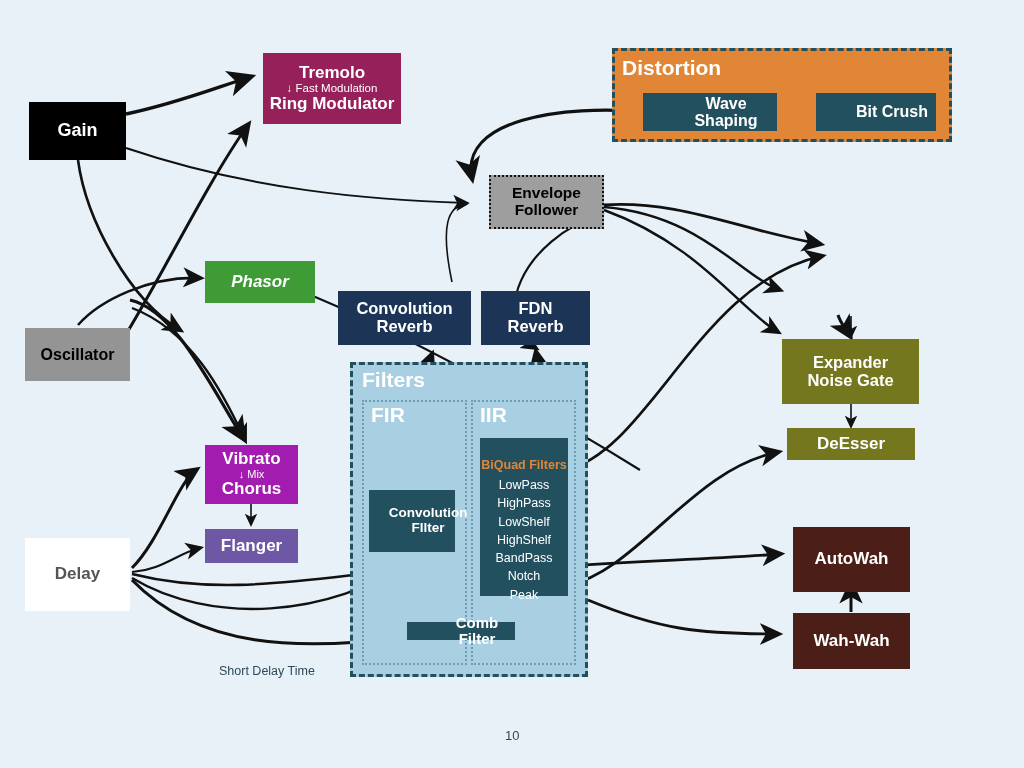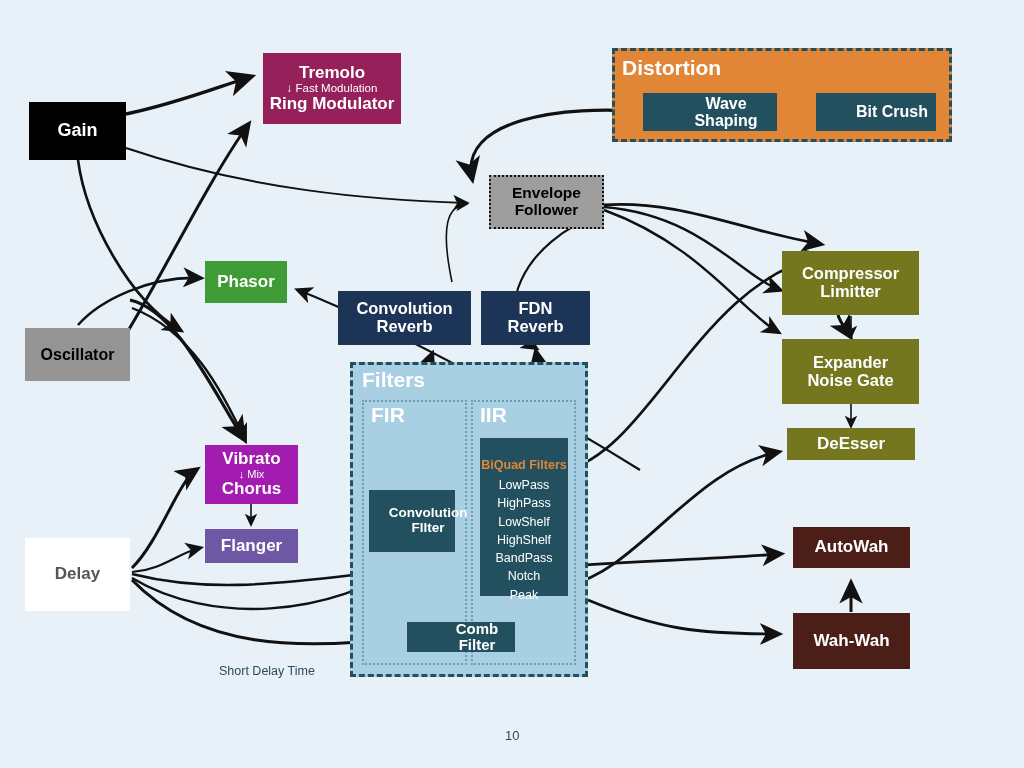--- a/index.html
+++ b/index.html
@@ -221,39 +221,39 @@
     <div class="bq-item">BandPass</div>
     <div class="bq-item">Notch</div>
     <div class="bq-item">Peak</div>
   </div>
 
   <div class="node n-teal" style="left:369px; top:490px; width:86px; height:62px;">
     <span class="t" style="font-size:13.5px;">Convolution</span>
     <span class="t" style="font-size:13.5px;">FIlter</span>
   </div>
 
-  <div class="node n-teal" style="left:407px; top:622px; width:108px; height:30px;">
+  <div class="node n-teal" style="left:407px; top:622px; width:108px; height:18px;">
     <span class="t" style="font-size:15px;">Comb Filter</span>
   </div>
 
   <div class="node n-gain" style="left:29px; top:102px; width:97px; height:58px;">
     <span class="t" style="font-size:18px;">Gain</span>
   </div>
 
   <div class="node n-tremolo" style="left:263px; top:53px; width:138px; height:71px;">
     <span class="t" style="font-size:17px;">Tremolo</span>
     <span class="sub" style="font-size:11.5px;">↓ Fast Modulation</span>
     <span class="t" style="font-size:17px;">Ring Modulator</span>
   </div>
 
   <div class="node n-osc" style="left:25px; top:328px; width:105px; height:53px;">
     <span class="t" style="font-size:16px;">Oscillator</span>
   </div>
 
-  <div class="node n-phasor" style="left:205px; top:261px; width:82px; height:42px;">
+  <div class="node n-phasor" style="left:205px; top:261px; width:110px; height:42px;font-style:italic;">
     <span class="t" style="font-size:17px;">Phasor</span>
   </div>
 
   <div class="node n-vibrato" style="left:205px; top:445px; width:93px; height:59px;">
     <span class="t" style="font-size:17px;">Vibrato</span>
     <span class="sub" style="font-size:11px;">↓ Mix</span>
     <span class="t" style="font-size:17px;">Chorus</span>
   </div>
 
   <div class="node n-flanger" style="left:205px; top:529px; width:93px; height:34px;">
@@ -272,35 +272,31 @@
   <div class="node n-navy" style="left:338px; top:291px; width:133px; height:54px;">
     <span class="t" style="font-size:16.5px;">Convolution</span>
     <span class="t" style="font-size:16.5px;">Reverb</span>
   </div>
 
   <div class="node n-navy" style="left:481px; top:291px; width:109px; height:54px;">
     <span class="t" style="font-size:16.5px;">FDN</span>
     <span class="t" style="font-size:16.5px;">Reverb</span>
   </div>
 
-  <div class="node n-olive" style="left:782px; top:251px; width:137px; height:64px;">
-    <span class="t" style="font-size:16.5px;">Compressor</span>
-    <span class="t" style="font-size:16.5px;">Limitter</span>
-  </div>
 
   <div class="node n-olive" style="left:782px; top:339px; width:137px; height:65px;">
     <span class="t" style="font-size:16.5px;">Expander</span>
     <span class="t" style="font-size:16.5px;">Noise Gate</span>
   </div>
 
   <div class="node n-olive" style="left:787px; top:428px; width:128px; height:32px;">
     <span class="t" style="font-size:17px;">DeEsser</span>
   </div>
 
-  <div class="node n-maroon" style="left:793px; top:527px; width:117px; height:41px;">
+  <div class="node n-maroon" style="left:793px; top:527px; width:117px; height:65px;">
     <span class="t" style="font-size:17px;">AutoWah</span>
   </div>
 
   <div class="node n-maroon" style="left:793px; top:613px; width:117px; height:56px;">
     <span class="t" style="font-size:17px;">Wah-Wah</span>
   </div>
 
   <div class="caption" style="left:219px; top:664px;">Short Delay Time</div>
   <div class="pagenum" style="left:505px; top:728px;">10</div>
 

